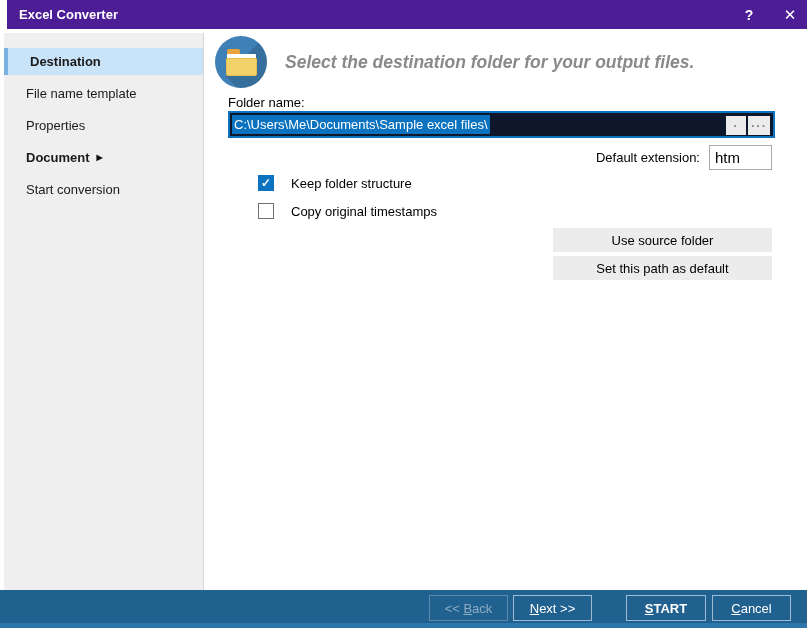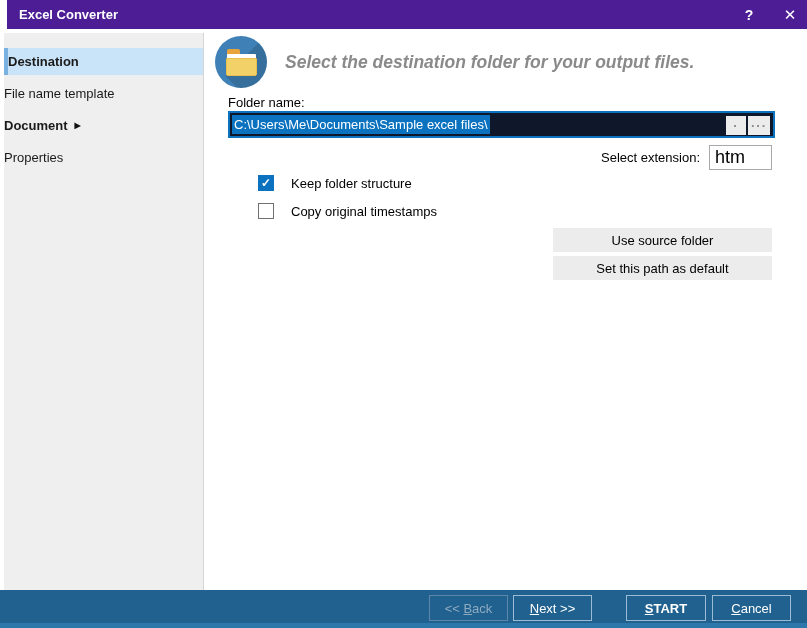--- a/index.html
+++ b/index.html
@@ -27,21 +27,21 @@
   .tb-close { right:10px; width:28px; font-size:15px; }
 
   
   .sidebar {
     position:absolute; left:4px; top:33px; width:200px; bottom:38px;
     background:#efefef; border-right:1px solid #d6d6d6;
     padding-top:15px;
   }
   .side-item {
     height:27px; margin-bottom:5px; display:flex; align-items:center;
-    font-size:13px; color:#1a1a1a; cursor:default;
+    font-size:13px; color:#1a1a1a; padding-left:22px; cursor:default;
   }
   .side-item.selected {
     background:#c9e3f8; border-left:4px solid #79b1e1; font-weight:bold;
   }
   .side-item.bold { font-weight:bold; }
   .side-item .chev { font-size:8px; margin-left:7px; color:#111; }
 
   
   .content { position:absolute; left:205px; top:29px; right:0; bottom:38px; background:#ffffff; }
 
@@ -66,21 +66,21 @@
     position:absolute; top:3px; height:19px; background:#ececec;
     display:flex; align-items:center; justify-content:center;
     color:#8a8a8a; font-size:13px; font-weight:bold; letter-spacing:1px; cursor:default; line-height:0;
   }
   .mini-dot { right:27px; width:20px; }
   .mini-ellipsis { right:3px; width:22px; }
 
   .ext-label { right:107px; top:121px; }
   .ext-input {
     position:absolute; right:35px; top:116px; width:63px; height:25px;
-    border:1px solid #a9a9a9; font-size:18px; padding:2px 5px;
+    border:1px solid #a9a9a9; font-size:15px; padding:2px 5px;
     font-family:"Liberation Sans", sans-serif; color:#000; background:#fff;
   }
 
   .cb-row { position:absolute; left:53px; display:flex; align-items:center; }
   .cb-row1 { top:146px; }
   .cb-row2 { top:174px; }
   .cb {
     width:16px; height:16px; border:1px solid #707070; background:#ffffff;
     display:flex; align-items:center; justify-content:center; flex:0 0 16px; cursor:default;
   }
@@ -122,26 +122,29 @@
     <span class="tb-btn tb-close">✕</span>
   </div>
 
   <div class="sidebar">
     <div class="side-item selected">
       <span>Destination</span>
     </div>
     <div class="side-item">
       <span>File name template</span>
     </div>
+    <div class="side-item">
+      <span>Properties</span>
+    </div>
     <div class="side-item bold">
       <span>Document</span>
       <span class="chev">▶</span>
     </div>
     <div class="side-item">
-      <span>Properties</span>
+      <span>Start conversion</span>
     </div>
   </div>
 
   <div class="content">
 
     <div class="header-row">
       <div class="app-icon">
         <div class="shadow"></div>
         <div class="tab"></div>
         <div class="paper"></div>
@@ -151,21 +154,21 @@
     </div>
 
     <div class="lbl folder-label">Folder name:</div>
 
     <div class="path-input">
       <span class="sel">C:\Users\Me\Documents\Sample excel files\</span>
       <span class="mini-btn mini-dot">·</span>
       <span class="mini-btn mini-ellipsis">···</span>
     </div>
 
-    <div class="lbl ext-label">Select extension:</div>
+    <div class="lbl ext-label">Default extension:</div>
     <input class="ext-input" value="htm" style="">
 
     <div class="cb-row cb-row1">
       <span class="cb checked">✓</span>
       <span class="cb-label">Keep folder structure</span>
     </div>
     <div class="cb-row cb-row2">
       <span class="cb"></span>
       <span class="cb-label">Copy original timestamps</span>
     </div>

